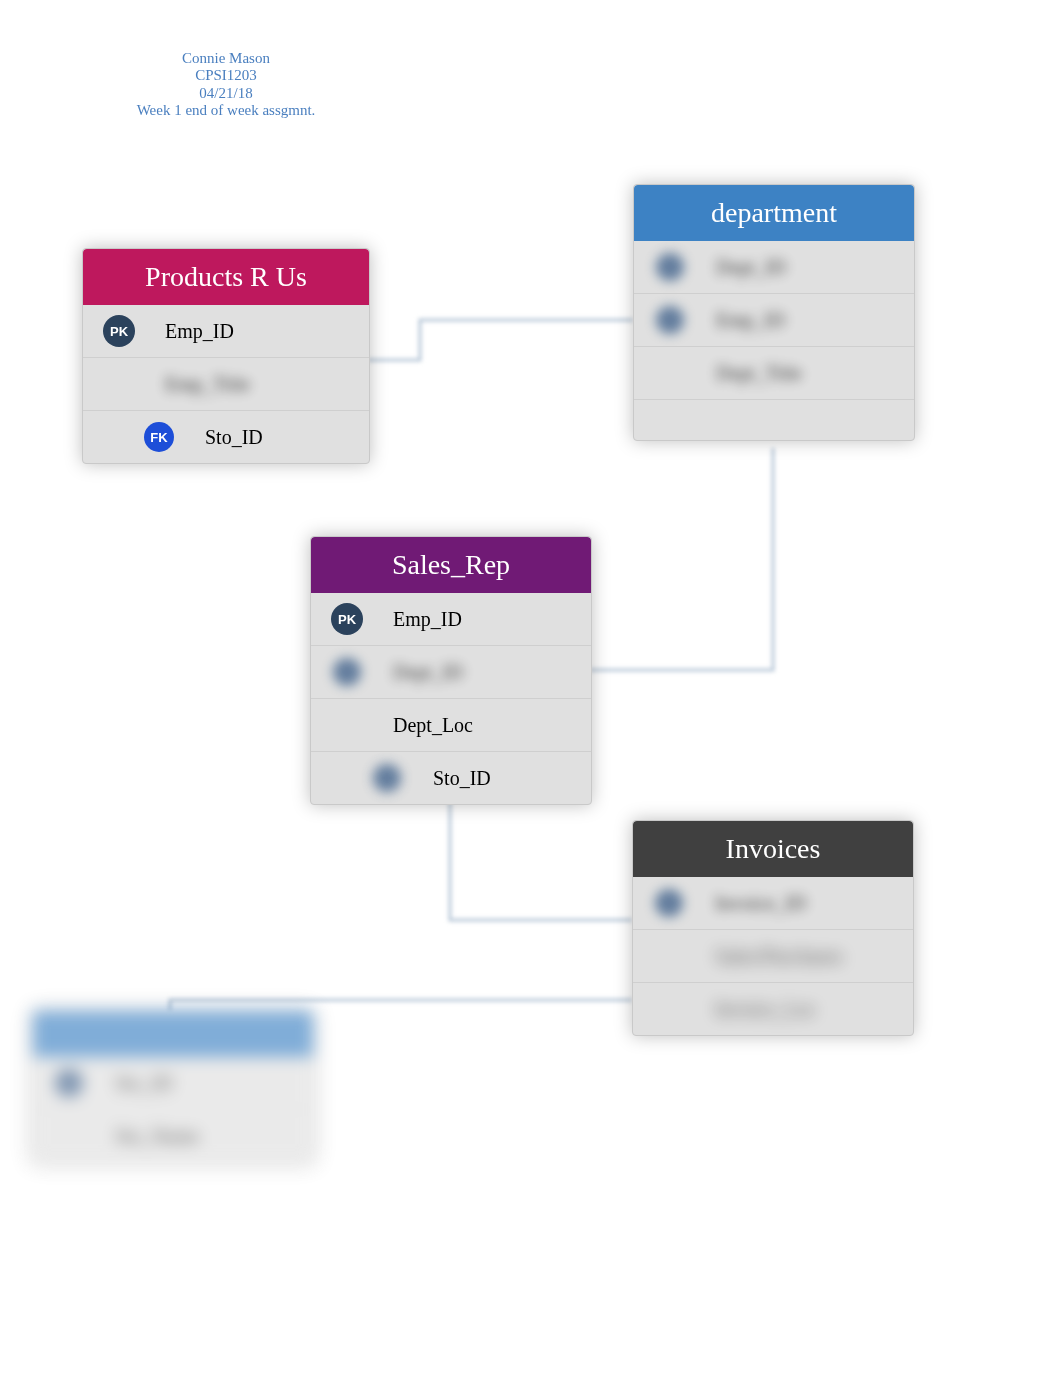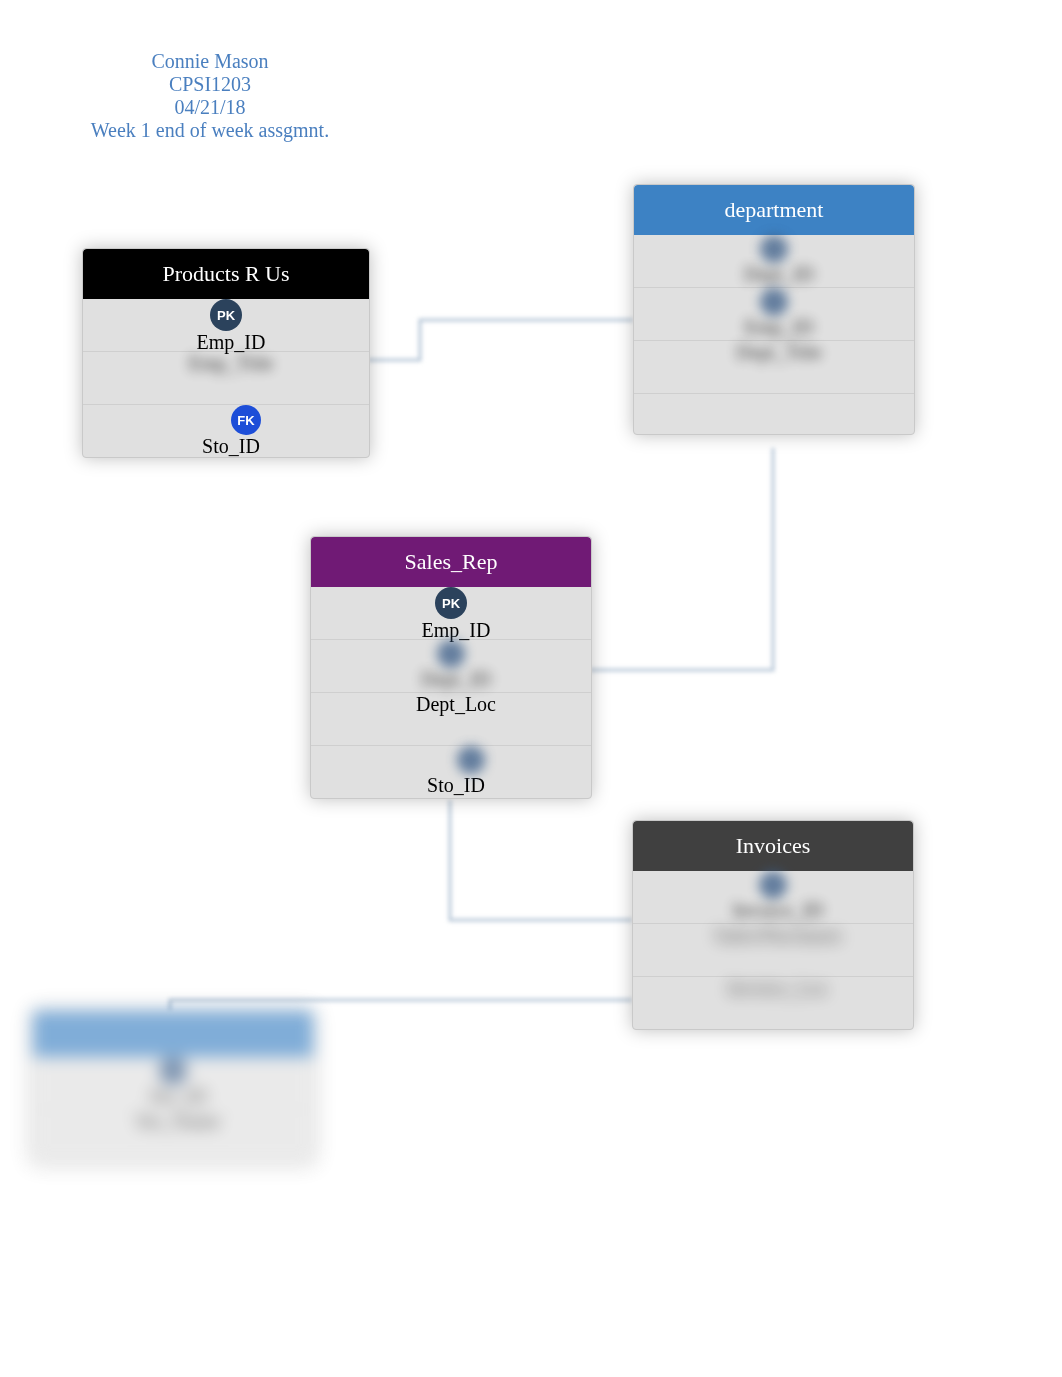--- a/index.html
+++ b/index.html
@@ -8,55 +8,54 @@
     width: 1062px;
     height: 1377px;
     background: #ffffff;
     font-family: "Times New Roman", Times, serif;
     position: relative;
     overflow: hidden;
   }
 
   .header-block {
     position: absolute;
-    left: 85px;
+    left: 101px;
     top: 50px;
     width: 250px;
     text-align: center;
     color: #4a7fbf;
-    font-size: 20px;
+    font-size: 15px;
     line-height: 1.15;
   }
 
   .entity {
     position: absolute;
     border: 1px solid #c9c9c9;
     background: #e0e0e0;
     box-shadow: 0 0 18px rgba(0,0,0,0.25);
     border-radius: 4px;
     overflow: hidden;
   }
 
   .entity .title {
     text-align: center;
     color: #ffffff;
-    font-size: 22px;
+    font-size: 28px;
     padding: 12px 0;
     border-top-left-radius: 4px;
     border-top-right-radius: 4px;
   }
 
   .entity .row {
     display: flex;
     align-items: center;
     height: 52px;
     border-bottom: 1px solid #cfcfcf;
     font-size: 20px;
     position: relative;
-    flex-direction: column;
   }
 
   .entity .row:last-child {
     border-bottom: none;
   }
 
   .keycol {
     width: 72px;
     display: flex;
     align-items: center;
@@ -112,21 +111,21 @@
     filter: blur(8px);
     opacity: 0.65;
   }
 
   
   #ent-products {
     left: 82px;
     top: 248px;
     width: 286px;
   }
-  #ent-products .title { background:#000000; }
+  #ent-products .title { background:#be185d; }
 
   #ent-department {
     left: 633px;
     top: 184px;
     width: 280px;
   }
   #ent-department .title { background:#3d82c4; }
 
   #ent-salesrep {
     left: 310px;

